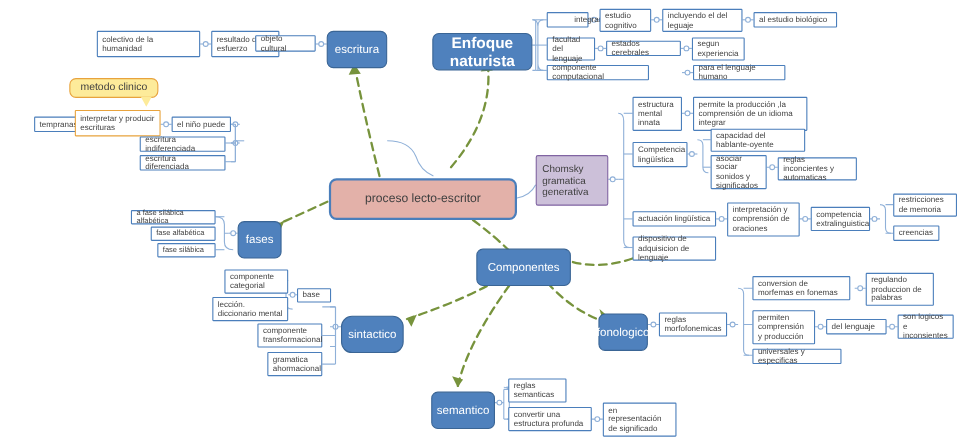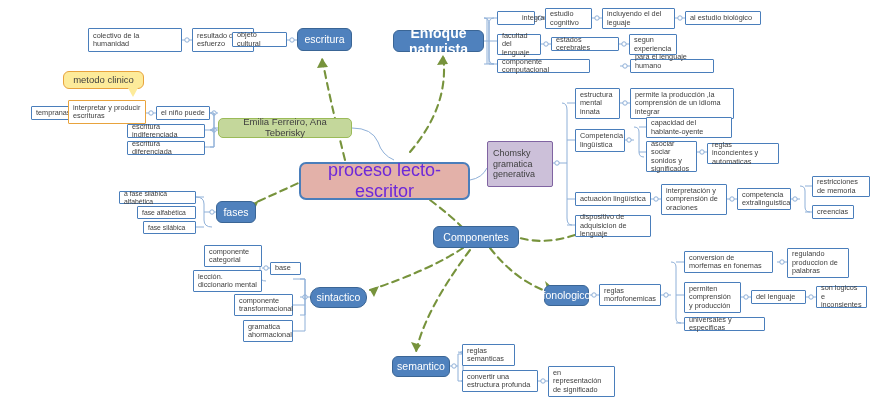--- a/index.html
+++ b/index.html
@@ -46,31 +46,31 @@
     border-color: #e8a33d;
   }
 
   
   .bluenode {
     background: #4f81bd;
     border: 1.6px solid #3a6595;
     color: #ffffff;
     border-radius: 6px;
     font-size: 10.5px;
-    padding: 5px 8px;
+    padding: 16px 8px;
     justify-content: center;
     text-align: center;
   }
   
   .central {
     background: #e3b1a9;
     border: 2px solid #4a7ebb;
     border-radius: 7px;
-    color: #6d28d9;
-    font-size: 18px;
+    color: #404040;
+    font-size: 11px;
     justify-content: center;
     text-align: center;
   }
   
   .greennode {
     background: #c4d79b;
     border: 1.5px solid #9bbb59;
     border-radius: 5px;
     color: #3f3f3f;
     font-size: 9.5px;
@@ -308,21 +308,21 @@
   </div>
   <div class="node leaf" style="left:551px;top:37px;width:68px;height:14px;">
     <span>estados cerebrales</span>
   </div>
   <div class="node leaf" style="left:629px;top:34px;width:48px;height:21px;">
     <span>segun experiencia</span>
   </div>
   <div class="node leaf" style="left:497px;top:59px;width:93px;height:14px;">
     <span>componente computacional</span>
   </div>
-  <div class="node leaf" style="left:630px;top:59px;width:84px;height:14px;align-items:flex-end;">
+  <div class="node leaf" style="left:630px;top:59px;width:84px;height:14px;">
     <span>para el lenguaje humano</span>
   </div>
 
   <div class="node callout" style="left:63px;top:71px;width:81px;height:18px;">
     <span>metodo clinico</span>
   </div>
   <div class="callout-tail" style="left:128px;top:88px;"></div>
 
   <div class="node leaf" style="left:10px;top:106px;width:48px;height:14px;margin-left:21px;">
     <span>tempranas</span>
@@ -332,23 +332,20 @@
   </div>
   <div class="node leaf" style="left:156px;top:106px;width:54px;height:14px;">
     <span>el niño puede</span>
   </div>
   <div class="node leaf" style="left:127px;top:124px;width:78px;height:14px;">
     <span>escritura indiferenciada</span>
   </div>
   <div class="node leaf" style="left:127px;top:141px;width:78px;height:14px;">
     <span>escritura diferenciada</span>
   </div>
-  <div class="node greennode" style="left:218px;top:118px;width:134px;height:20px;">
-    <span>Emilia Ferreiro, Ana Teberisky</span>
-  </div>
 
   <div class="node leaf" style="left:119px;top:191px;width:77px;height:13px;font-size:6.8px;">
     <span>a fase silábica alfabética</span>
   </div>
   <div class="node leaf" style="left:137px;top:206px;width:59px;height:13px;font-size:6.8px;">
     <span>fase alfabética</span>
   </div>
   <div class="node leaf" style="left:143px;top:221px;width:53px;height:13px;font-size:6.8px;">
     <span>fase silábica</span>
   </div>

